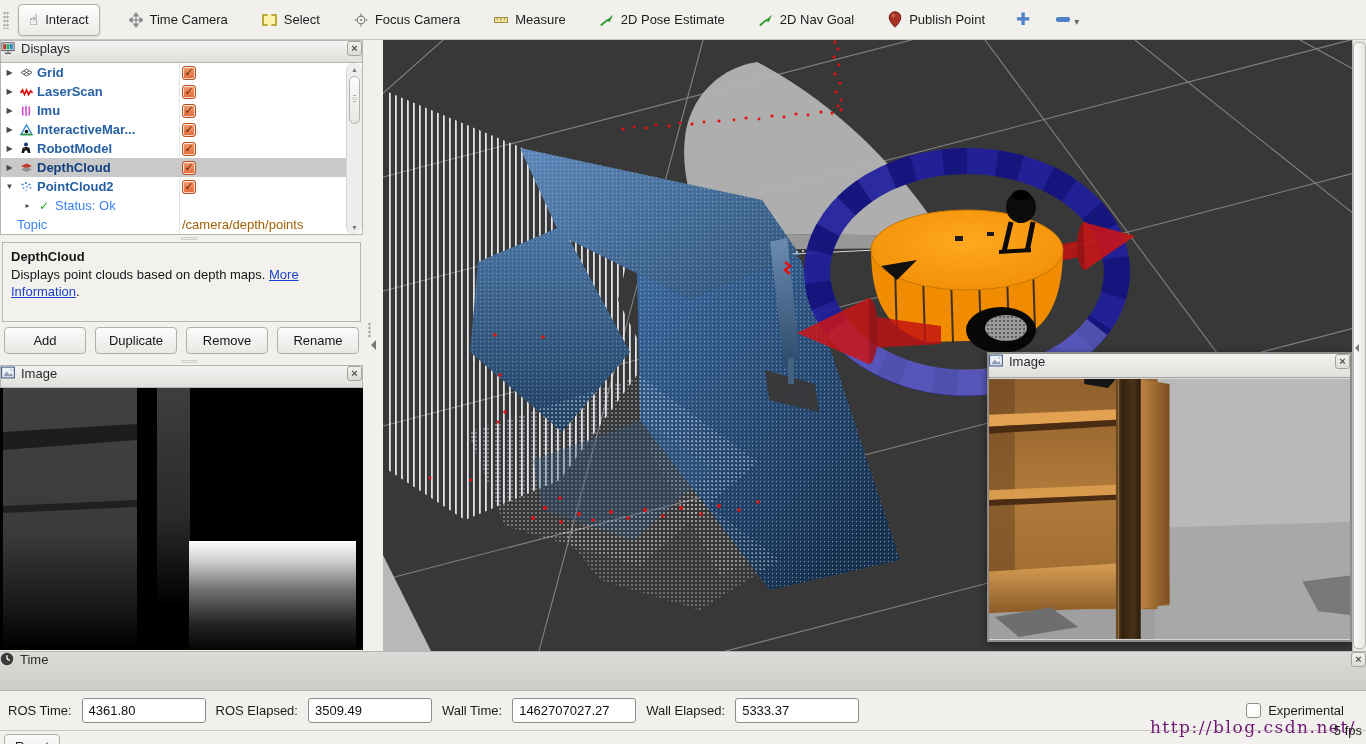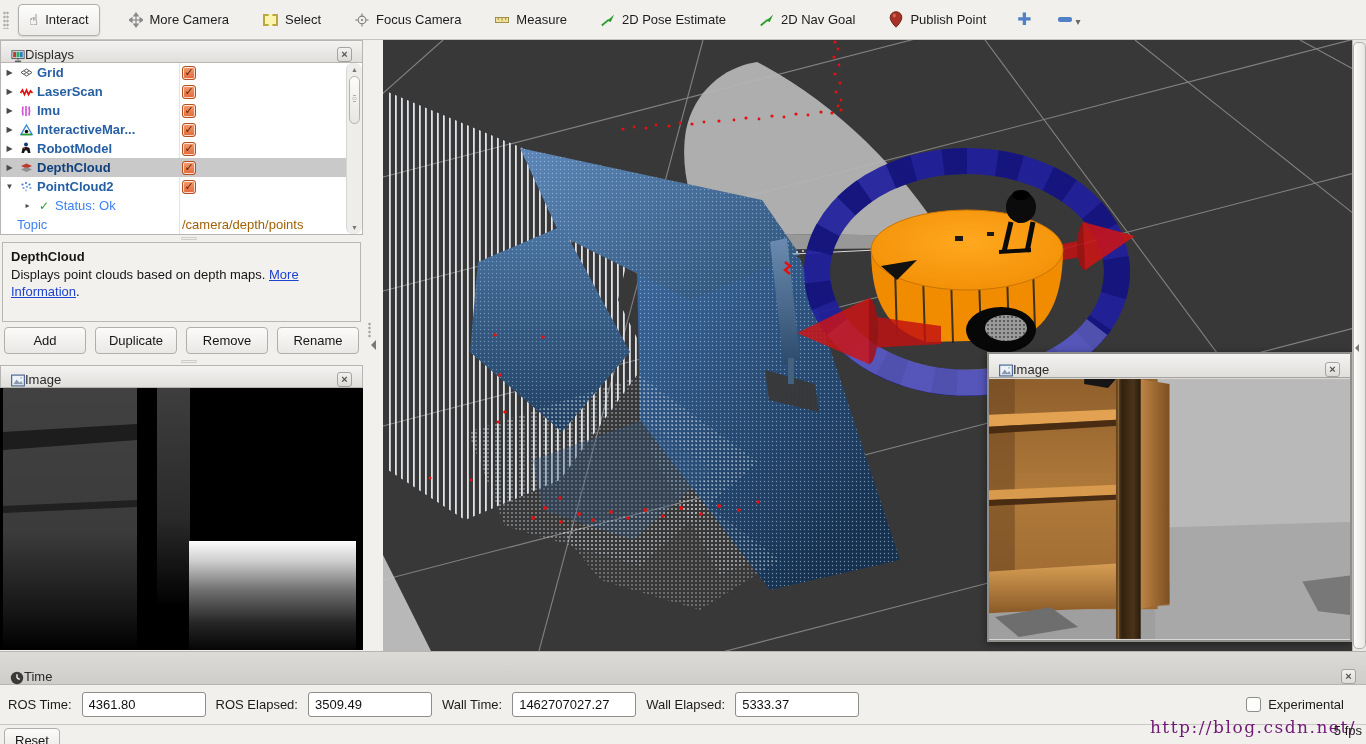--- a/index.html
+++ b/index.html
@@ -19,21 +19,21 @@
   .tb-glyph { font-size:15px; line-height:1; color:#3c3c3c; }
   .sel-swatch { width:15px; height:12px; background:#fbf3ae; border:2px dashed #b9a93a; }
   .plus-glyph { color:#4f81c7; font-size:17px; font-weight:bold; margin:0 8px 0 14px; }
   .minus-bar { width:14px; height:5px; background:#4f81c7; border-radius:2px; margin-left:18px; }
   .caret { color:#6a6866; font-size:10px; margin:4px 0 0 4px; }
 
   
   .main { height:611px; display:flex; flex:0 0 611px; }
   .left-col { width:363px; flex:0 0 363px; display:flex; flex-direction:column; background:#f1f0ed; }
 
-  .panel-header { height:23px; display:flex; align-items:flex-end; padding:0 10px;
+  .panel-header { height:23px; display:flex; align-items:flex-start; gap:6px; padding:0 0;
     background:linear-gradient(#f4f3f1,#e1dfdc); border:1px solid #b7b5b1; font-size:13px; color:#2a2a2a; }
   .close-btn { margin-left:auto; width:15px; height:15px; border:1px solid #a5a3a0; border-radius:3px;
     background:linear-gradient(#f2f1ef,#dddbd8); color:#55534f; font-size:11px; font-weight:bold;
     display:flex; align-items:center; justify-content:center; line-height:1; }
 
   
   .tree { background:#fff; border:1px solid #b7b5b1; border-top:none; height:172px;
     position:relative; font-size:13px; overflow:hidden; }
   .tree::before { content:""; position:absolute; left:178px; top:0; bottom:0; width:1px; background:#e4e3e1; }
   .trow { height:19px; display:flex; align-items:center; position:relative; }
@@ -97,21 +97,21 @@
   .viewport > svg { position:absolute; left:0; top:0; }
 
   
   .overlay-panel { position:absolute; left:604px; top:312px; width:365px; height:290px;
     border:2px solid #8f8d8a; background:#d9d7d4; box-shadow:0 2px 8px rgba(0,0,0,.45); }
   .overlay-panel .panel-header { border:none; border-bottom:1px solid #a5a3a0; height:24px; }
   .overlay-body { height:262px; overflow:hidden; }
 
   
   .time-panel { height:93px; flex:0 0 93px; background:#f1f0ed; display:flex; flex-direction:column; position:relative; }
-  .time-panel .panel-header { background:linear-gradient(#dddbd8,#cfcdca); border-left:none; border-right:none; height:34px; }
+  .time-panel .panel-header { background:linear-gradient(#dddbd8,#cfcdca); border-left:none; border-right:none; height:40px; }
   .time-fields { height:39px; display:flex; align-items:center; padding:0 8px; gap:10px; }
   .tf-label { font-size:13px; color:#1c1c1c; white-space:nowrap; }
   .tf-input { width:124px; height:25px; border:1px solid #8f8d89; border-radius:3px;
     background:#fff; font-size:13px; color:#111; padding:0 6px;
     font-family:"Liberation Sans","DejaVu Sans",sans-serif; }
   .exp-wrap { margin-left:auto; display:flex; align-items:flex-end; gap:7px; padding-right:14px; }
   .plain-cb { width:15px; height:15px; border:1px solid #8f8d89; border-radius:3px; background:#fdfdfc; }
   .time-bottom { flex:1; border-top:1px solid #c9c7c3; position:relative; }
   .reset-btn { position:absolute; left:4px; top:3px; height:25px; padding:0 10px;
     border:1px solid #b1afab; border-radius:4px; background:linear-gradient(#fcfbfa,#eae8e5);
@@ -139,21 +139,21 @@
             <g stroke="#8a8a8a" stroke-width="1.4" fill="#8a8a8a">
           <line x1="8" y1="3" x2="8" y2="13"></line>
               <line x1="3" y1="8" x2="13" y2="8"></line>
           <path d="M8,0 L10.4,3.4 H5.6 Z"></path>
               <path d="M8,16 L5.6,12.6 H10.4 Z"></path>
           <path d="M0,8 L3.4,5.6 V10.4 Z"></path>
               <path d="M16,8 L12.6,10.4 V5.6 Z"></path>
             </g>
           </svg>
       </span>
-      <span>More Camera</span>
+      <span>Time Camera</span>
     </div>
 
     <div class="tool-btn">
       <span class="sel-swatch"></span>
       <span>Select</span>
     </div>
 
     <div class="tool-btn">
       <span class="ticon">
         <svg width="16" height="16" viewBox="0 0 16 16">

